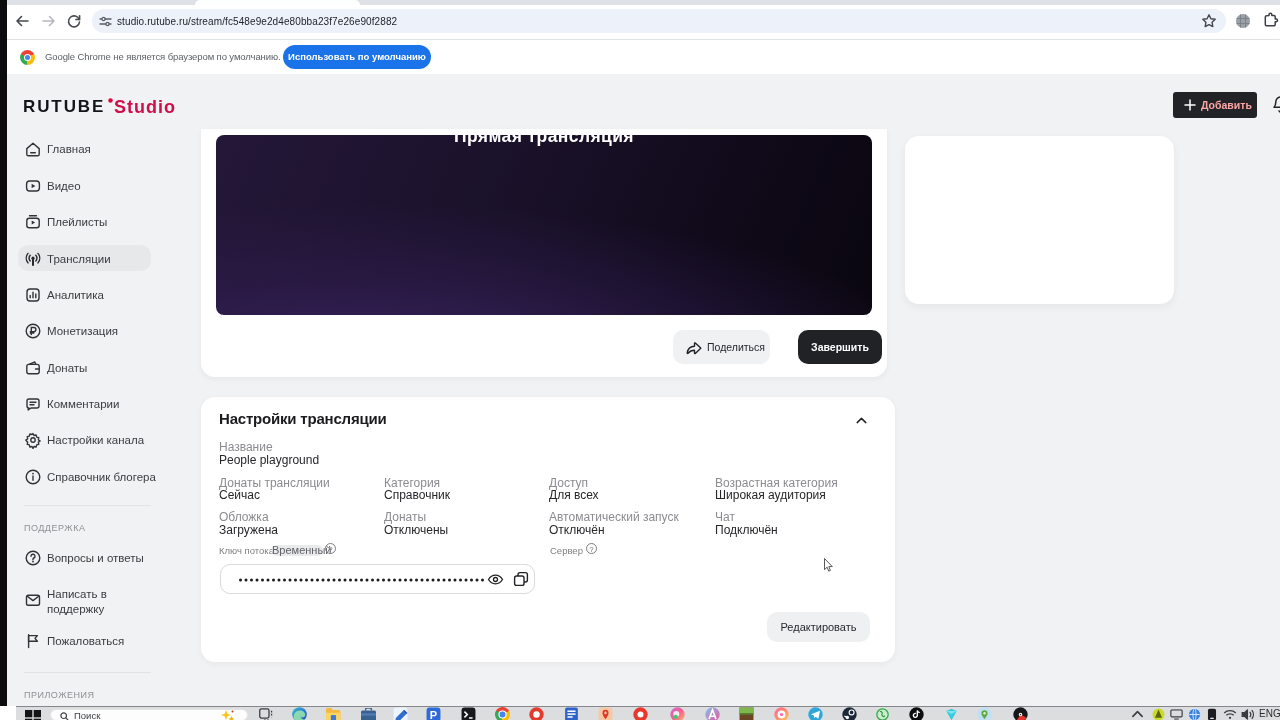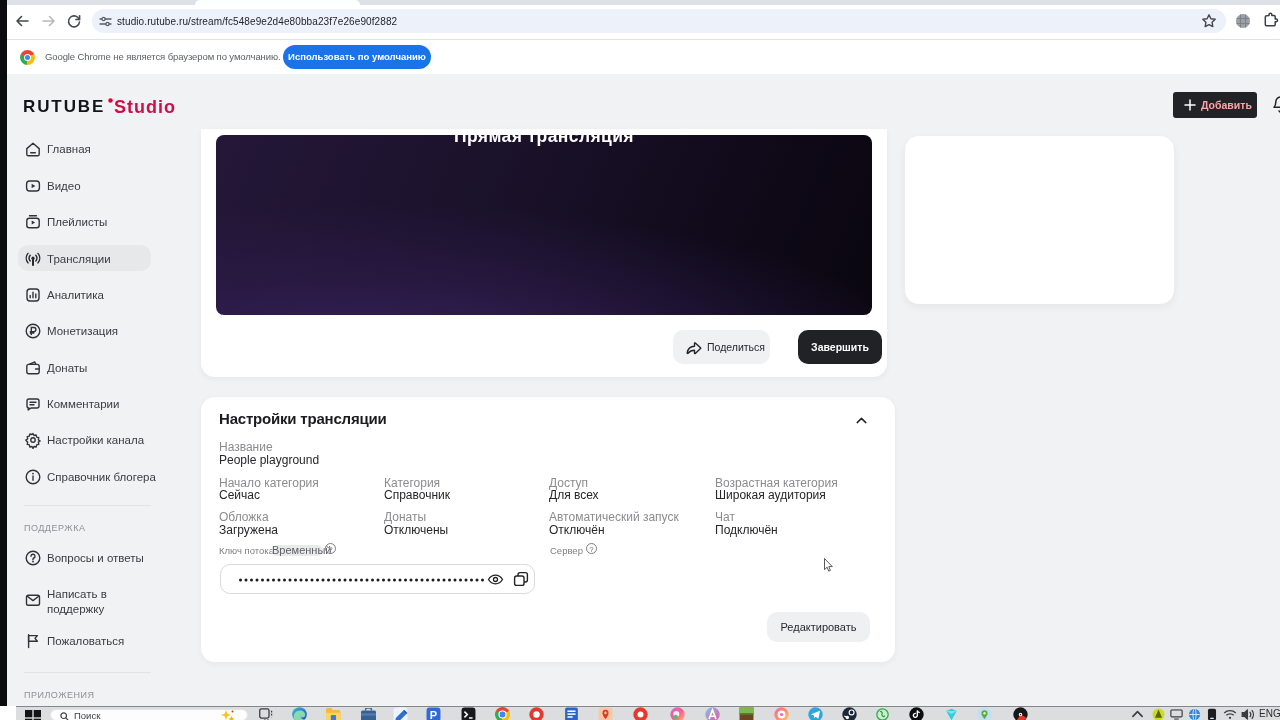--- a/index.html
+++ b/index.html
@@ -246,21 +246,21 @@
   </div>
 
   <div class="abs" id="card2">
     <div class="t" id="settitle">Настройки трансляции</div>
     <svg style="position:absolute;left:655px;top:19.5px" width="11" height="7" viewBox="0 0 11 7" fill="none" stroke="#232327" stroke-width="1.5" stroke-linecap="round" stroke-linejoin="round">
         <path d="M1.2 5.6 5.5 1.4 9.8 5.6"></path>
       </svg>
     <div class="t lab" style="left:18px;top:43px">Название</div>
     <div class="t val" style="left:18px;top:56px">People playground</div>
 
-    <div class="t lab" style="left:18px;top:78.5px">Начало категория</div>
+    <div class="t lab" style="left:18px;top:78.5px">Донаты трансляции</div>
     <div class="t val" style="left:18px;top:91px">Сейчас</div>
     <div class="t lab" style="left:183px;top:78.5px">Категория</div>
     <div class="t val" style="left:183px;top:91px">Справочник</div>
     <div class="t lab" style="left:348px;top:78.5px">Доступ</div>
     <div class="t val" style="left:348px;top:91px">Для всех</div>
     <div class="t lab" style="left:514px;top:78.5px">Возрастная категория</div>
     <div class="t val" style="left:514px;top:91px">Широкая аудитория</div>
 
     <div class="t lab" style="left:18px;top:113px">Обложка</div>
     <div class="t val" style="left:18px;top:126px">Загружена</div>

